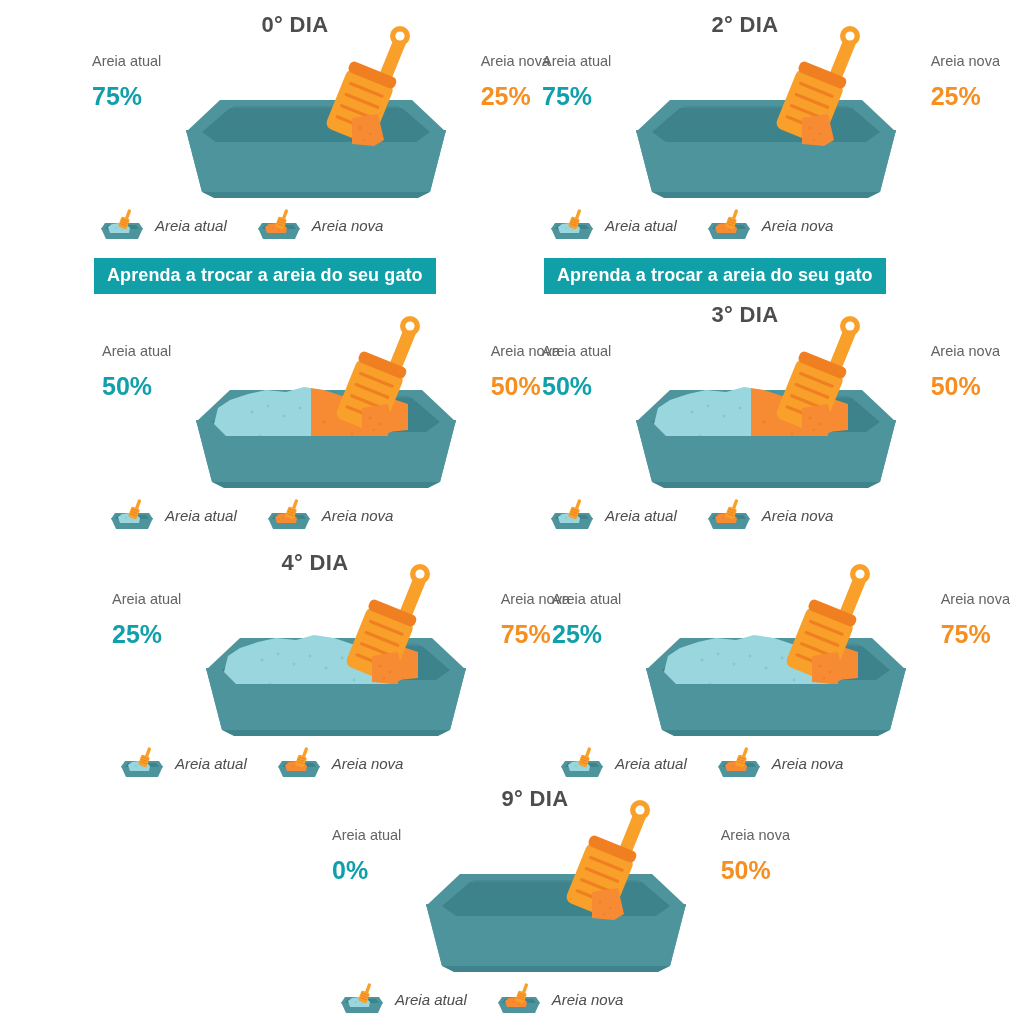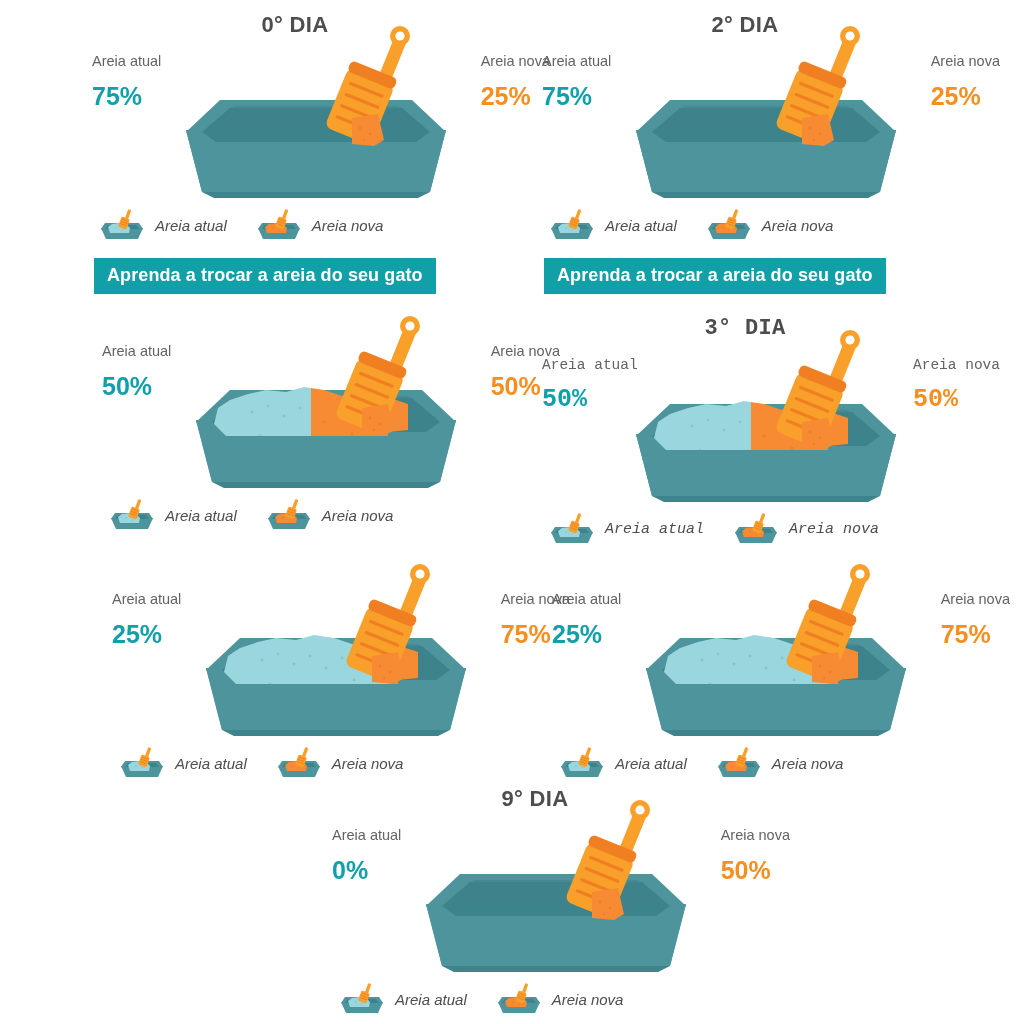--- a/index.html
+++ b/index.html
@@ -597,21 +597,21 @@
       </g>
     </g>
   </g>
 </svg>
         </span>
         <span class="legend-text">Areia nova</span>
       </div>
     </div>
 
   </div>
-    <div class="panel" style="left: 536px; top: 316px; font-family: Liberation Mono, monospace;">
+    <div class="panel" style="left: 536px; top: 302px;">
     <div class="panel-title shift-left">3° DIA</div>
 
     <div class="stat left">
       <div class="stat-label">Areia atual</div>
       <div class="stat-value teal">50%</div>
     </div>
 
     <div class="stat right">
       <div class="stat-label">Areia nova</div>
       <div class="stat-value orange">50%</div>
@@ -777,20 +777,21 @@
     </g>
   </g>
 </svg>
         </span>
         <span class="legend-text">Areia nova</span>
       </div>
     </div>
 
   </div>
     <div class="panel" style="left: 106px; top: 550px;">
+    <div class="panel-title shift-left">4° DIA</div>
 
     <div class="stat left">
       <div class="stat-label">Areia atual</div>
       <div class="stat-value teal">25%</div>
     </div>
 
     <div class="stat right">
       <div class="stat-label">Areia nova</div>
       <div class="stat-value orange">75%</div>
     </div>

